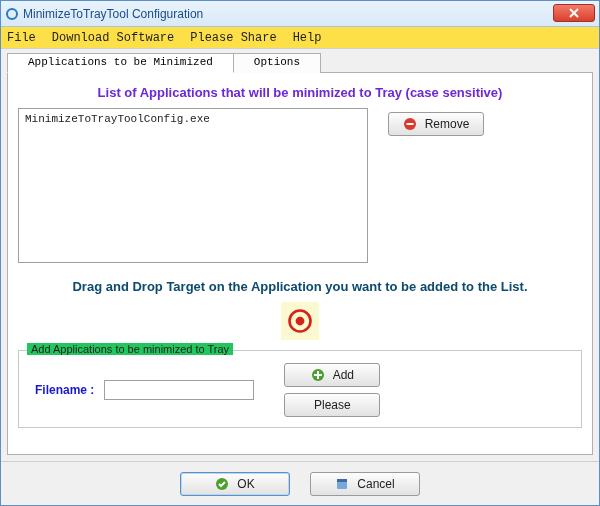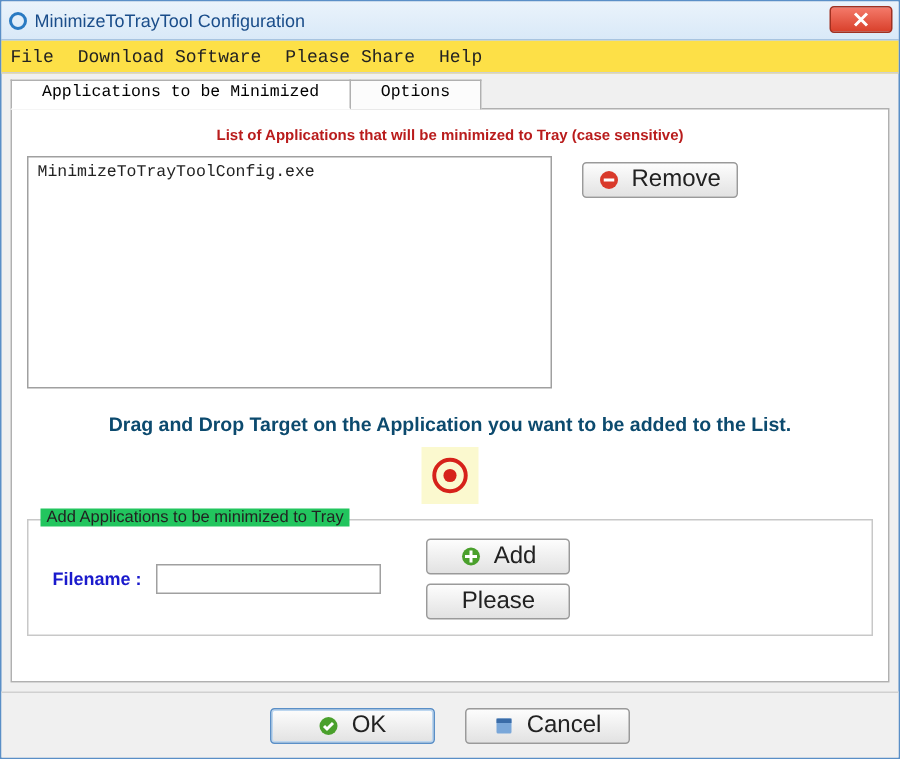--- a/index.html
+++ b/index.html
@@ -96,23 +96,23 @@
 .tabpanel {
   flex: 1;
   border: 1px solid #b0b0b0;
   background: #fff;
   padding: 8px 10px 10px 10px;
   margin-top: -1px;
   display: flex;
   flex-direction: column;
 }
 .heading1 {
-  color: #b91c1c;
+  color: #6d28d9;
   font-weight: bold;
-  font-size: 10px;
+  font-size: 13px;
   text-align: center;
   margin: 4px 0 8px 0;
 }
 .row-list {
   display: flex;
   align-items: flex-start;
   gap: 20px;
 }
 .listbox {
   width: 350px;
@@ -128,21 +128,21 @@
 .btn {
   height: 24px;
   min-width: 96px;
   background: linear-gradient(to bottom, #fdfdfd, #e2e2e2);
   border: 1px solid #9a9a9a;
   border-radius: 3px;
   display: inline-flex;
   align-items: center;
   justify-content: center;
   gap: 8px;
-  font-size: 16px;
+  font-size: 12px;
   color: #222;
   cursor: pointer;
   padding: 0 10px;
 }
 .btn .icon {
   width: 14px;
   height: 14px;
   display: inline-flex;
 }
 .heading2 {

